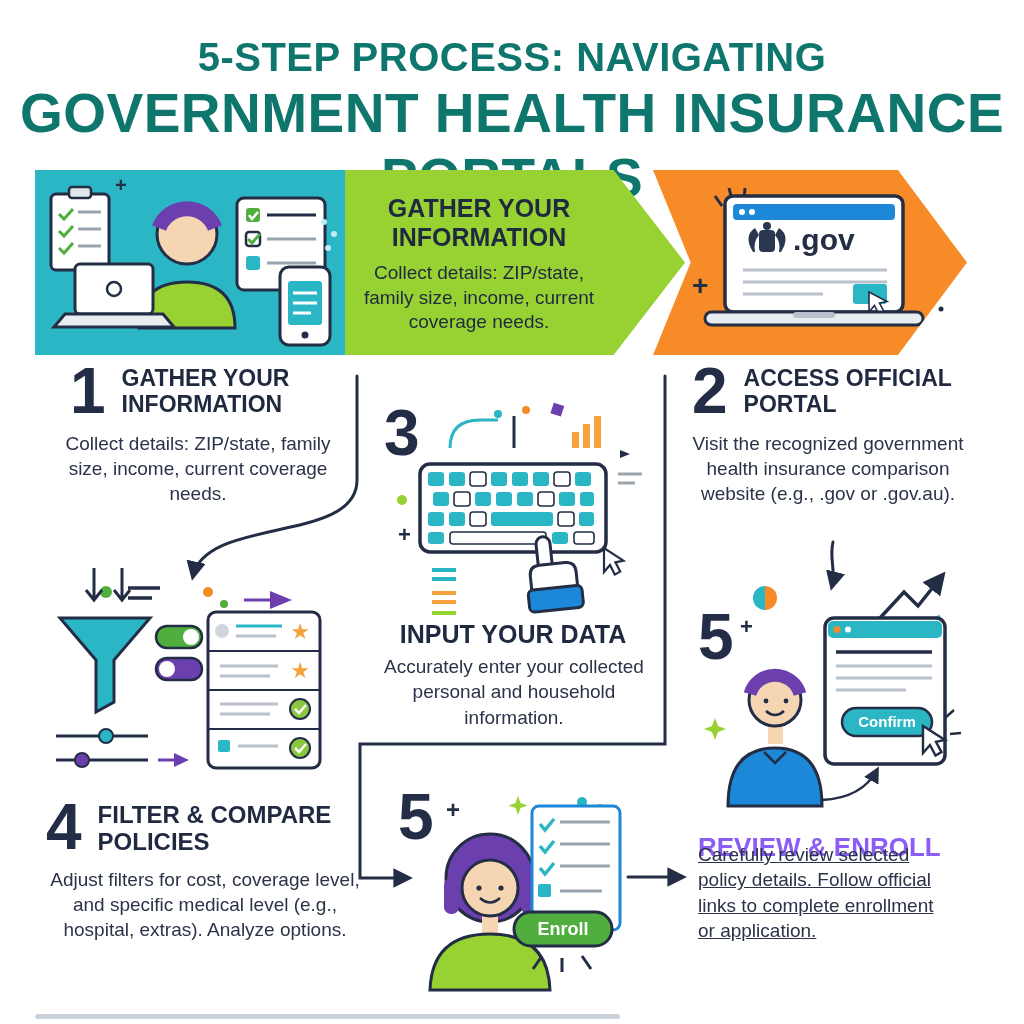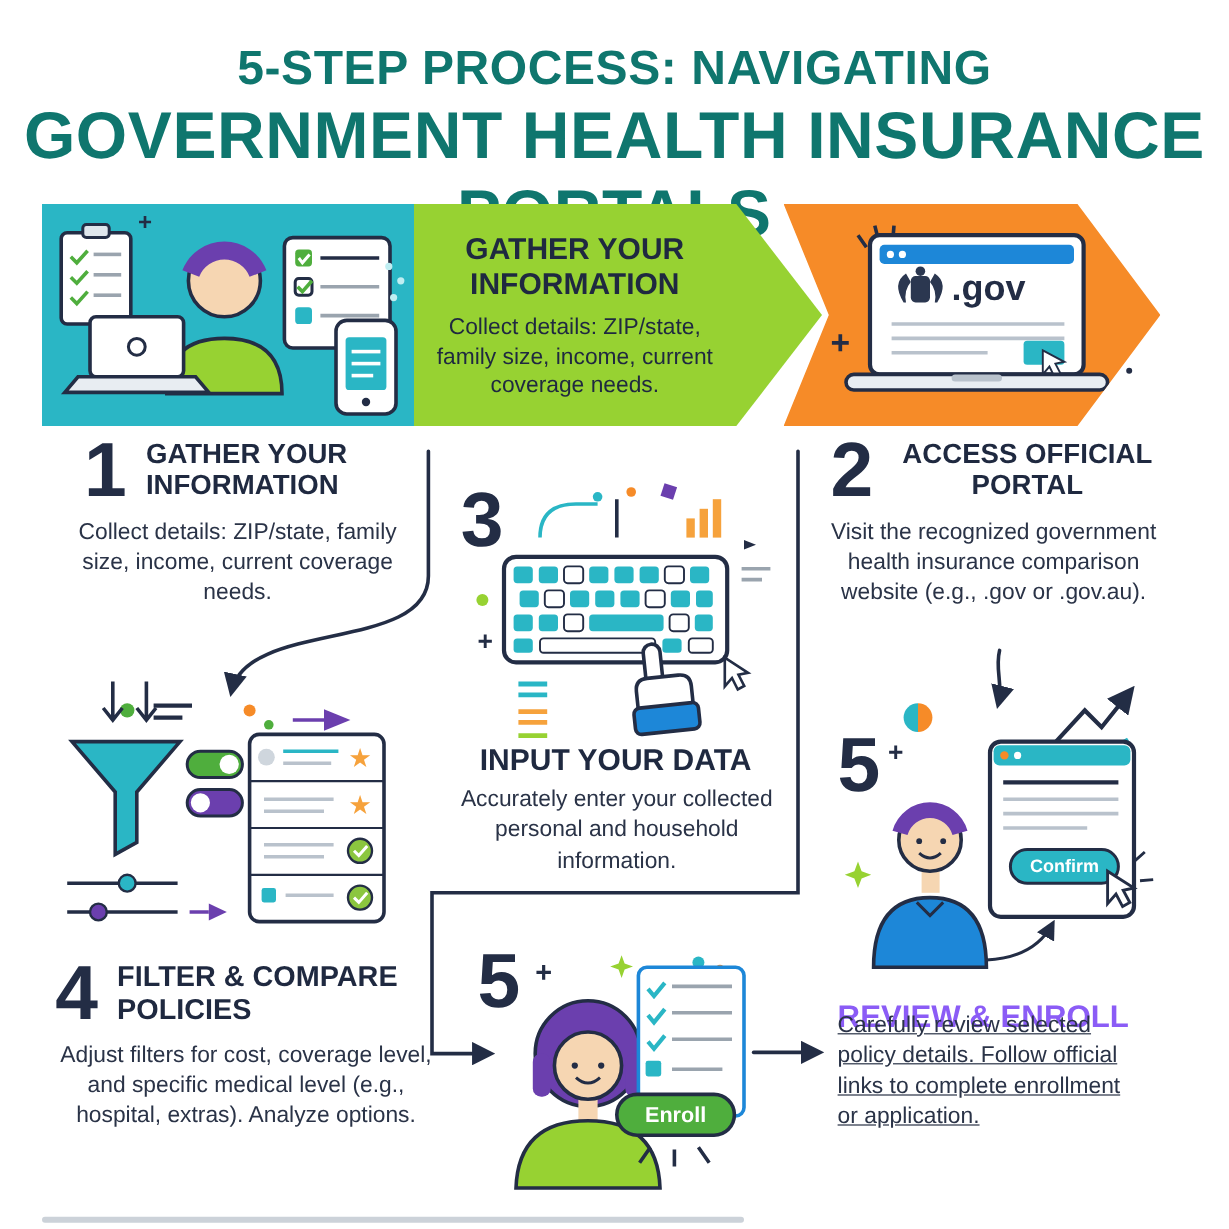--- a/index.html
+++ b/index.html
@@ -27,21 +27,21 @@
   .step-body  { font-size:19px; line-height:1.33; color:#2a3347; }
   .center { text-align:center; }
 
   .step1 { left:48px;  top:362px; width:300px; }
   .step1 .step-head { display:flex; gap:16px; padding-left:22px; align-items:flex-start; }
   .step1 .step-title { width:200px; padding-top:3px; }
   .step1 .step-body { margin-top:10px; text-align:center; }
 
   .step2 { left:672px; top:362px; width:312px; }
   .step2 .step-head { display:flex; gap:16px; padding-left:20px; align-items:flex-start; }
-  .step2 .step-title { width:225px; padding-top:3px;text-align:center; }
+  .step2 .step-title { width:225px; padding-top:3px; }
   .step2 .step-body { margin-top:10px; text-align:center; }
 
   .step3-num   { left:384px; top:404px; }
   .step3-art   { left:392px; top:402px; }
   .step3-title { left:368px; top:620px; width:290px; font-size:25px; }
   .step3-body  { left:383px; top:654px; width:262px; }
 
   .step4-art   { left:48px; top:556px; }
   .step4-block { left:36px; top:798px; width:338px; }
   .step4-block .step-head { display:flex; gap:16px; padding-left:10px; align-items:flex-start; }

